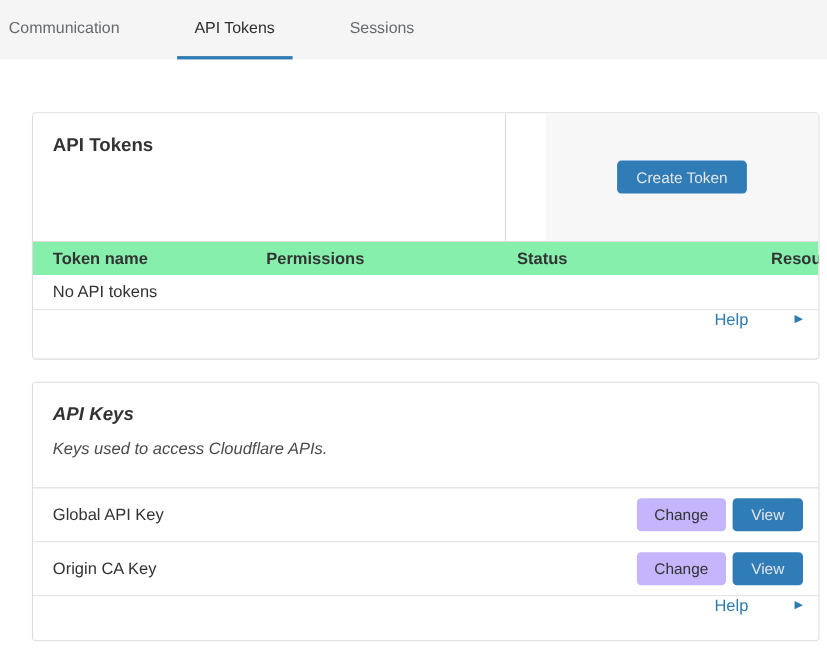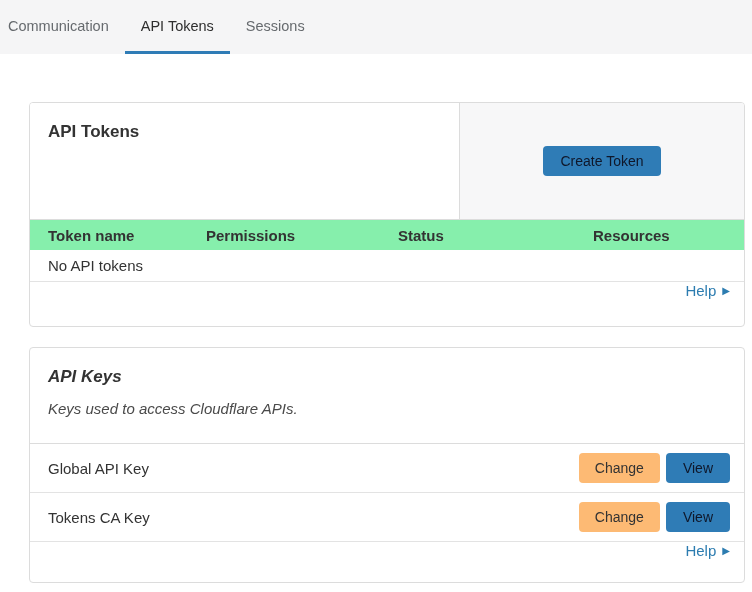--- a/index.html
+++ b/index.html
@@ -1,15 +1,15 @@
 <!DOCTYPE html>
 <html><head>
 <meta charset="utf-8">
 <style>
-  * { margin: 0; padding: 0; box-sizing: border-box; }
+  * { margin: 0; padding: 0; box-sizing: border-box; gap: 36px; }
   html, body { width: 752px; height: 592px; }
   body {
     font-family: "Liberation Sans", "DejaVu Sans", sans-serif;
     background: #ffffff;
     color: #333;
     overflow: hidden;
   }
 
   
   .tabbar {
@@ -71,25 +71,25 @@
   .btn {
     font-family: inherit;
     font-size: 14px;
     border: none;
     border-radius: 4px;
     cursor: pointer;
     line-height: 1;
   }
   .btn-primary {
     background: #2f7cb6;
-    color: #0f172a;
+    color: #e5e5e5;
     padding: 8px 17px;
   }
   .btn-secondary {
-    background: #fdba74;
+    background: #c4b5fd;
     color: #333;
     padding: 8px 16px;
   }
 
   
   .table-header {
     display: grid;
     grid-template-columns: 158px 192px 195px auto;
     background: #86efac;
     height: 30px;
@@ -185,21 +185,21 @@
 
     <div class="key-row">
       <span class="key-name">Global API Key</span>
       <span class="key-actions">
         <button class="btn btn-secondary">Change</button>
         <button class="btn btn-primary">View</button>
       </span>
     </div>
 
     <div class="key-row">
-      <span class="key-name">Tokens CA Key</span>
+      <span class="key-name">Origin CA Key</span>
       <span class="key-actions">
         <button class="btn btn-secondary">Change</button>
         <button class="btn btn-primary">View</button>
       </span>
     </div>
 
     <div class="help-row">
       <a class="help-link">
         <span>Help</span>
         <span class="help-arrow">▶</span>

